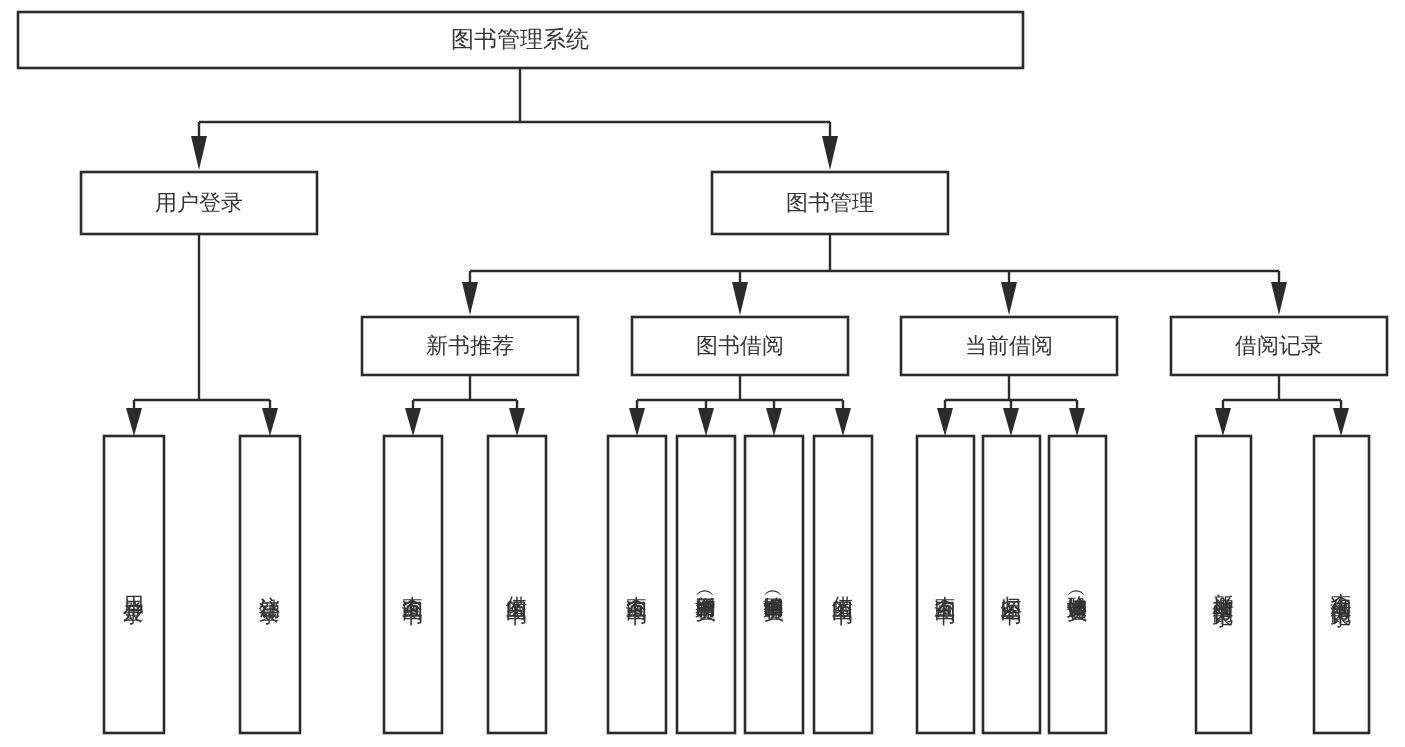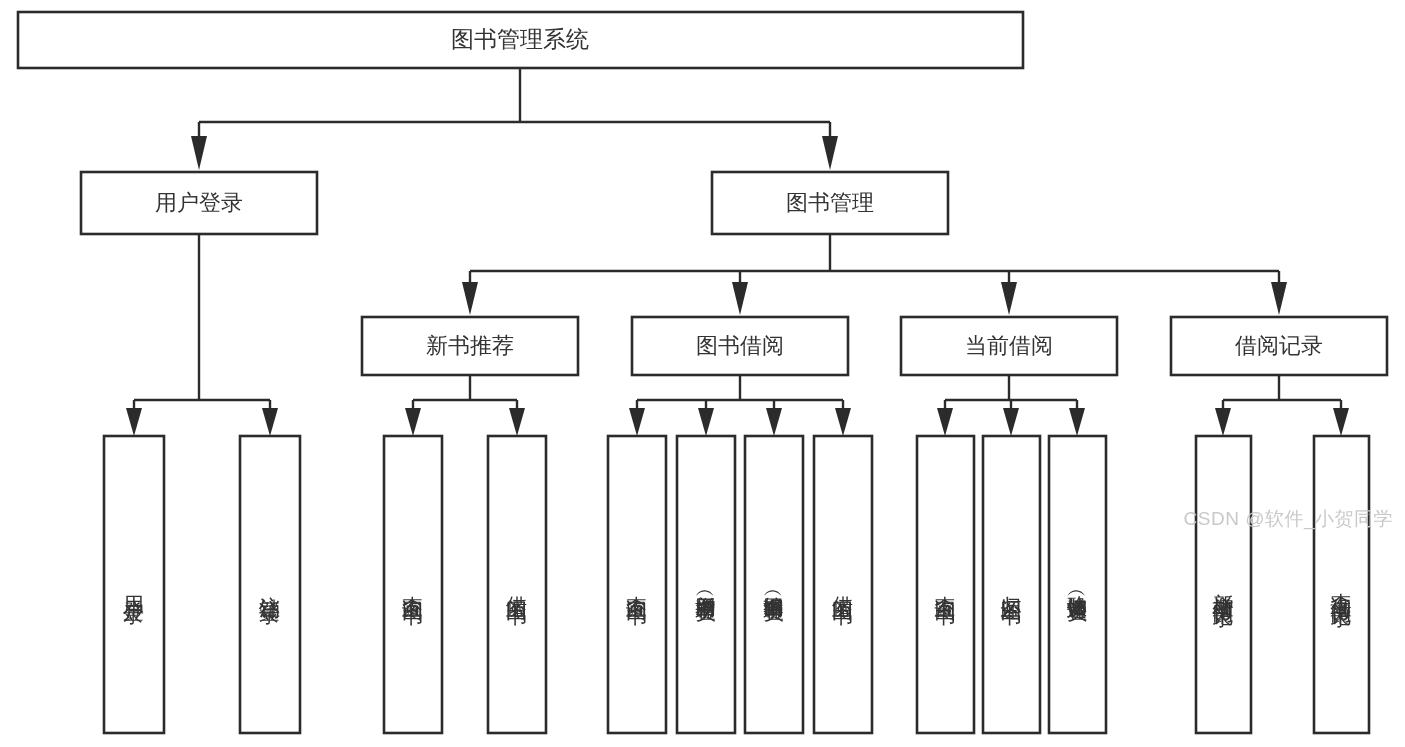--- a/index.html
+++ b/index.html
@@ -230,14 +230,13 @@
   <div class="leaf-label tight" style="left:745px; top:436px; width:58px; height:297px;">编辑图书（管理员）</div>
   <div class="leaf-label" style="left:814px; top:436px; width:58px; height:297px;">借阅图书</div>
 
   <div class="leaf-label" style="left:917px; top:436px; width:57px; height:297px;">查询图书</div>
   <div class="leaf-label" style="left:983px; top:436px; width:57px; height:297px;">归还图书</div>
   <div class="leaf-label tight" style="left:1049px; top:436px; width:57px; height:297px;">确认归还（管理员）</div>
 
   <div class="leaf-label" style="left:1196px; top:436px; width:55px; height:297px;">新增借阅记录</div>
   <div class="leaf-label" style="left:1314px; top:436px; width:55px; height:297px;">查询借阅记录</div>
 
-  <div class="watermark">CSDN @软件_小贺同学</div>
 </div>
 
 </body></html>

